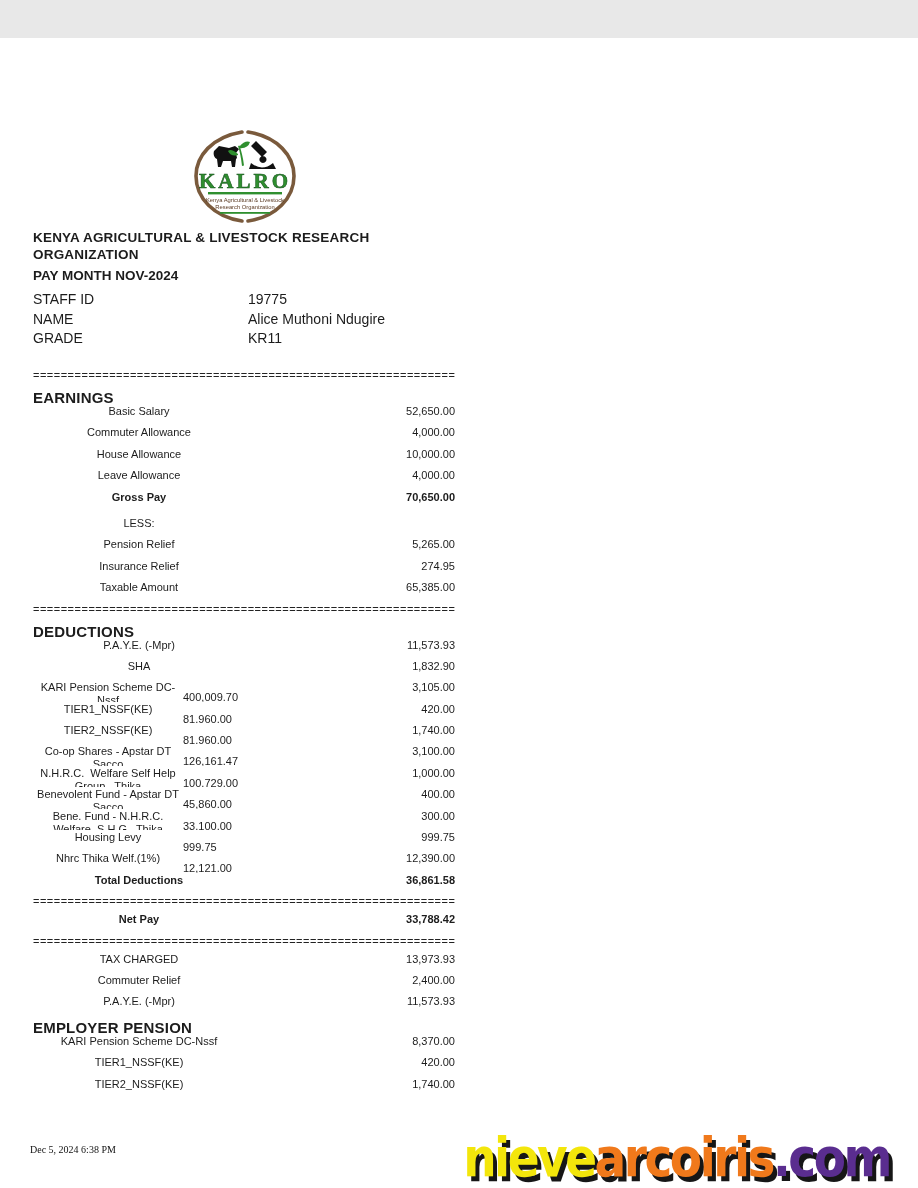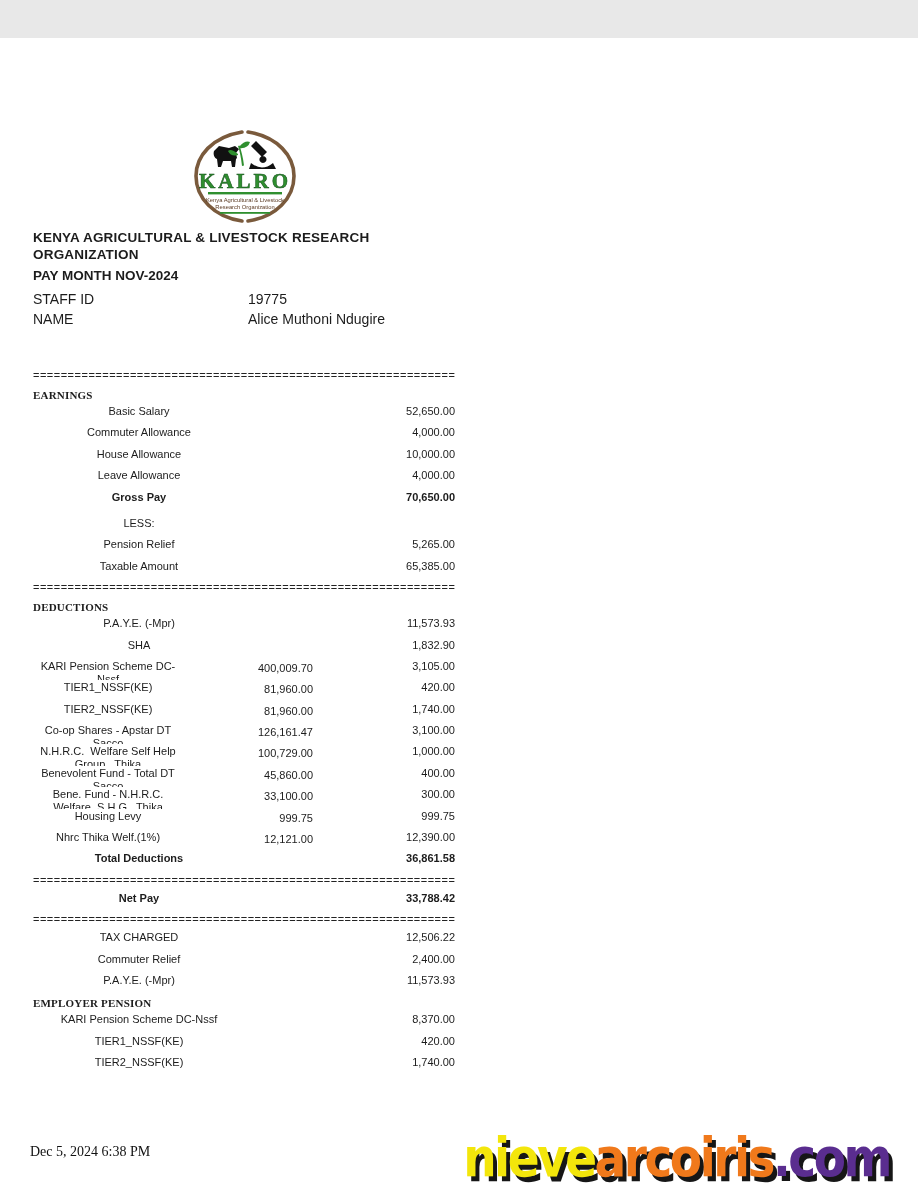--- a/index.html
+++ b/index.html
@@ -22,35 +22,35 @@
   .info { position:absolute; left:33px; top:251px; width:422px; font-size:14px; }
   .info-row { position:relative; height:19.7px; }
   .info-row .ilabel { position:absolute; left:0; top:2px; }
   .info-row .ivalue { position:absolute; left:215px; top:2px; }
   
   .doc-body { position:absolute; left:33px; top:330px; width:422px; font-size:11px; }
   .block-sep {
     height:18px; overflow:hidden; white-space:nowrap; line-height:15px;
     font-size:11px; letter-spacing:0.5px; color:#222;
   }
-  .block-header { height:18px; font-weight:bold; font-size:11px; padding-top:3px; letter-spacing:0.2px;font-family:Liberation Serif, serif; }
+  .block-header { height:18px; font-weight:bold; font-size:15px; padding-top:3px; letter-spacing:0.2px; }
   .block-spacer { height:5px; }
   .block-row { position:relative; height:21.4px; overflow:hidden; }
   .block-row .label {
     position:absolute; left:0; top:1px; width:212px;
     line-height:13px; white-space:pre-wrap;text-align:center;
   }
   .block-row.has-balance .label { width:150px; }
-  .block-row .balance { position:absolute; left:150px; top:3px; width:130px; text-align:right; }
+  .block-row .balance { position:absolute; left:150px; top:11px; width:130px; text-align:left; }
   .block-row .amount { position:absolute; right:0; top:1px; text-align:left; }
   .block-row.bold { font-weight:bold; }
   
   .timestamp {
     position:absolute; left:30px; top:1106px;
-    font-family:"Liberation Serif", serif; font-size:14px; color:#111;
+    font-family:"Liberation Serif", serif; font-size:10px; color:#111;
   }
   .watermark {
     position:absolute; right:28px; top:1088px;
     font-family:"DejaVu Sans", sans-serif; font-weight:800;
     font-size:47px; letter-spacing:-2.5px; white-space:nowrap;
     transform:scaleY(1.14); transform-origin:top right;
     text-shadow:4px 4px 0 #161616;
   }
 </style>
 </head>
@@ -78,20 +78,24 @@
 
   <div class="info" id="info">
       <div class="info-row">
         <span class="ilabel">STAFF ID</span>
         <span class="ivalue">19775</span>
       </div>
       <div class="info-row">
         <span class="ilabel">NAME</span>
         <span class="ivalue">Alice Muthoni Ndugire</span>
       </div>
+      <div class="info-row">
+        <span class="ilabel">GRADE</span>
+        <span class="ivalue">KR11</span>
+      </div>
     </div>
 
   <div class="doc-body" id="doc-body">
       <div class="block-sep">========================================================================</div>
       <div class="block-header">EARNINGS</div>
       <div class="block-row">
         <span class="label">Basic Salary</span>
         <span class="amount">52,650.00</span>
       </div>
       <div class="block-row">
@@ -112,20 +116,24 @@
       </div>
       <div class="block-spacer"></div>
       <div class="block-row">
         <span class="label">LESS:</span>
       </div>
       <div class="block-row">
         <span class="label">Pension Relief</span>
         <span class="amount">5,265.00</span>
       </div>
       <div class="block-row">
+        <span class="label">Insurance Relief</span>
+        <span class="amount">274.95</span>
+      </div>
+      <div class="block-row">
         <span class="label">Taxable Amount</span>
         <span class="amount">65,385.00</span>
       </div>
       <div class="block-sep">========================================================================</div>
       <div class="block-header">DEDUCTIONS</div>
       <div class="block-row">
         <span class="label">P.A.Y.E. (-Mpr)</span>
         <span class="amount">11,573.93</span>
       </div>
       <div class="block-row">
@@ -151,21 +159,21 @@
         <span class="label">Co-op Shares - Apstar DT Sacco</span>
         <span class="balance">126,161.47</span>
         <span class="amount">3,100.00</span>
       </div>
       <div class="block-row has-balance">
         <span class="label">N.H.R.C.  Welfare Self Help Group , Thika</span>
         <span class="balance">100,729.00</span>
         <span class="amount">1,000.00</span>
       </div>
       <div class="block-row has-balance">
-        <span class="label">Benevolent Fund - Total DT Sacco</span>
+        <span class="label">Benevolent Fund - Apstar DT Sacco</span>
         <span class="balance">45,860.00</span>
         <span class="amount">400.00</span>
       </div>
       <div class="block-row has-balance">
         <span class="label">Bene. Fund - N.H.R.C. Welfare, S.H.G , Thika</span>
         <span class="balance">33,100.00</span>
         <span class="amount">300.00</span>
       </div>
       <div class="block-row has-balance">
         <span class="label">Housing Levy</span>
@@ -182,21 +190,21 @@
         <span class="amount">36,861.58</span>
       </div>
       <div class="block-sep">========================================================================</div>
       <div class="block-row bold">
         <span class="label">Net Pay</span>
         <span class="amount">33,788.42</span>
       </div>
       <div class="block-sep">========================================================================</div>
       <div class="block-row">
         <span class="label">TAX CHARGED</span>
-        <span class="amount">12,506.22</span>
+        <span class="amount">13,973.93</span>
       </div>
       <div class="block-row">
         <span class="label">Commuter Relief</span>
         <span class="amount">2,400.00</span>
       </div>
       <div class="block-row">
         <span class="label">P.A.Y.E. (-Mpr)</span>
         <span class="amount">11,573.93</span>
       </div>
       <div class="block-header">EMPLOYER PENSION</div>

